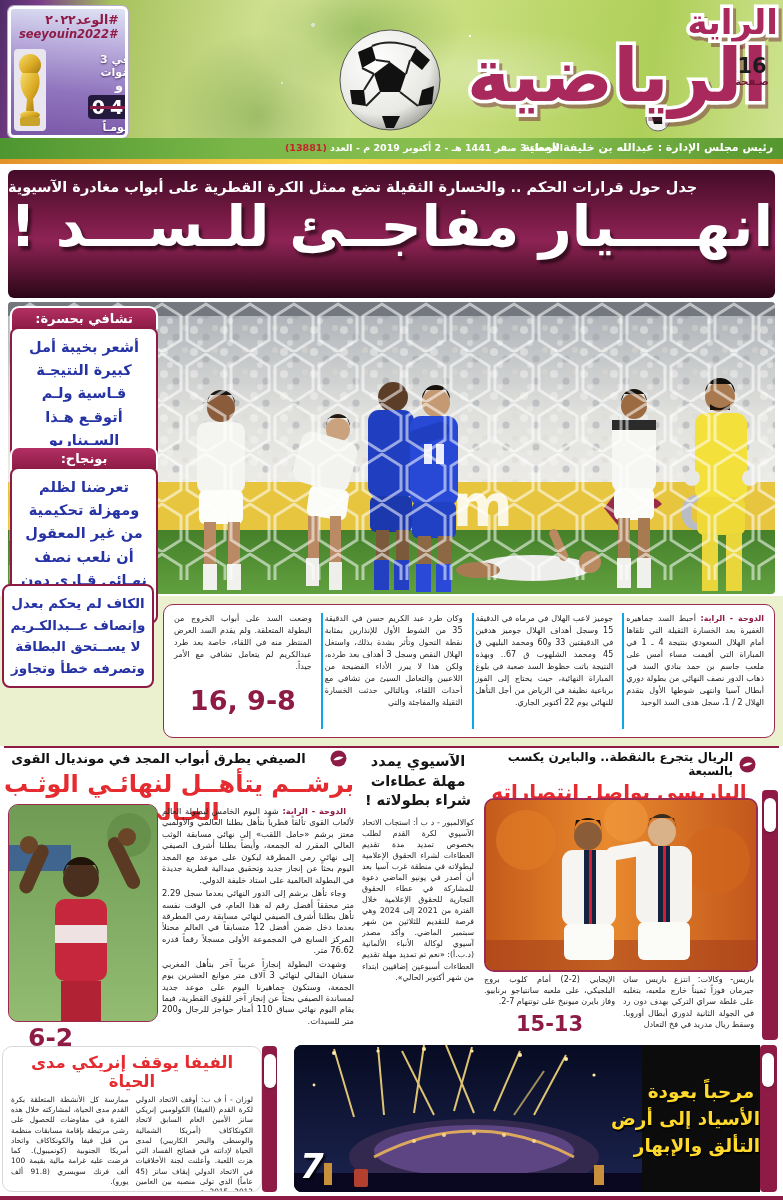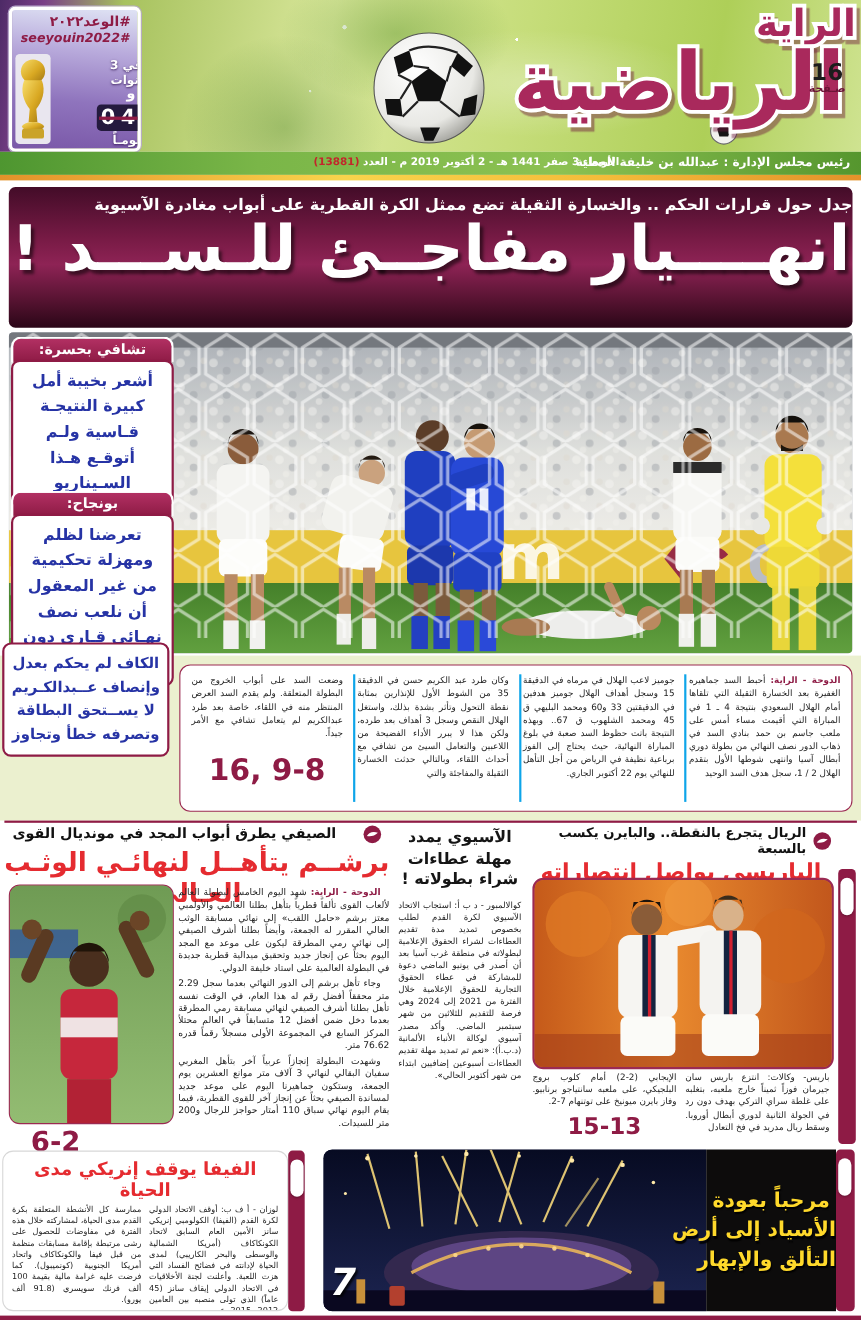--- a/index.html
+++ b/index.html
@@ -51,21 +51,21 @@
     background:linear-gradient(90deg,#4e9630,#7ab648 30%,#8cc152 65%,#55962e);}
   .chairman{position:absolute;top:3px;right:10px;font-size:11px;font-weight:bold;color:#fff;}
   .dateline{position:absolute;top:4px;left:285px;font-size:9.5px;font-weight:bold;color:#fff;direction:rtl;}
   .issue{color:#c3252b;}
   .goldstrip{position:absolute;top:159px;left:0;width:783px;height:5px;
     background:linear-gradient(90deg,#e3922a,#f8d44c 40%,#f3bc3a 70%,#e3922a);}
 
   
   .leadbox{position:absolute;top:170px;left:8px;width:767px;height:128px;border-radius:6px;overflow:hidden;
     background:linear-gradient(180deg,#430c28 0%,#791b46 38%,#8e2355 55%,#53122f 82%,#2a0617 100%);}
-  .lead-kicker{margin-top:9px;text-align:right;color:#fff;font-weight:bold;font-size:14.5px;}
+  .lead-kicker{margin-top:9px;text-align:left;color:#fff;font-weight:bold;font-size:14.5px;}
   .lead-headline{margin-top:2px;text-align:center;color:#fff;font-weight:bold;font-size:57px;line-height:1.05;
     letter-spacing:-3px;text-shadow:3px 4px 3px rgba(0,0,0,.55);white-space:nowrap;}
 
   
   .photo-main{position:absolute;top:302px;left:8px;width:767px;height:292px;border-radius:4px;overflow:hidden;background:#cfd2d6;}
 
   
   .qbox{position:absolute;width:148px;z-index:5;}
   .qhead{background:linear-gradient(180deg,#b23063,#8e1b45);border:2px solid #fff;border-bottom:none;
     border-radius:9px 9px 0 0;color:#fff;font-weight:bold;font-size:13px;text-align:center;padding:3px 2px;}

